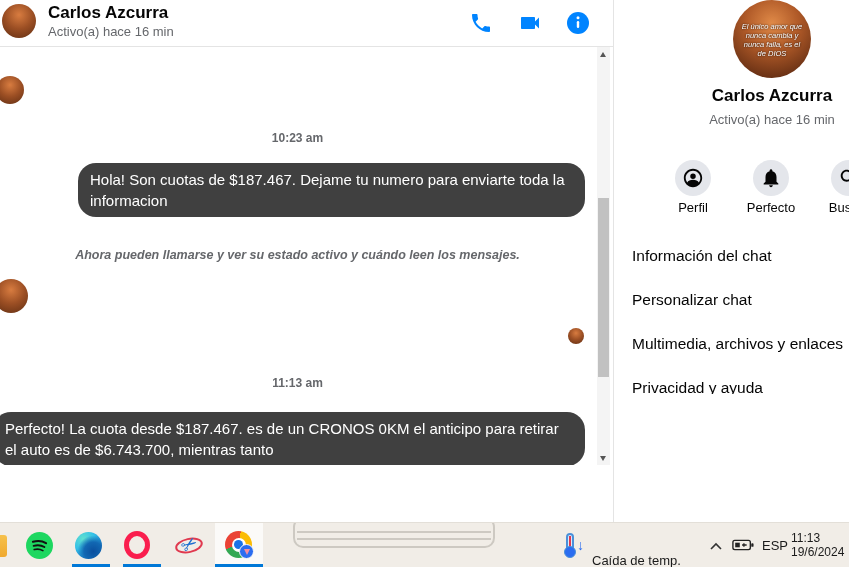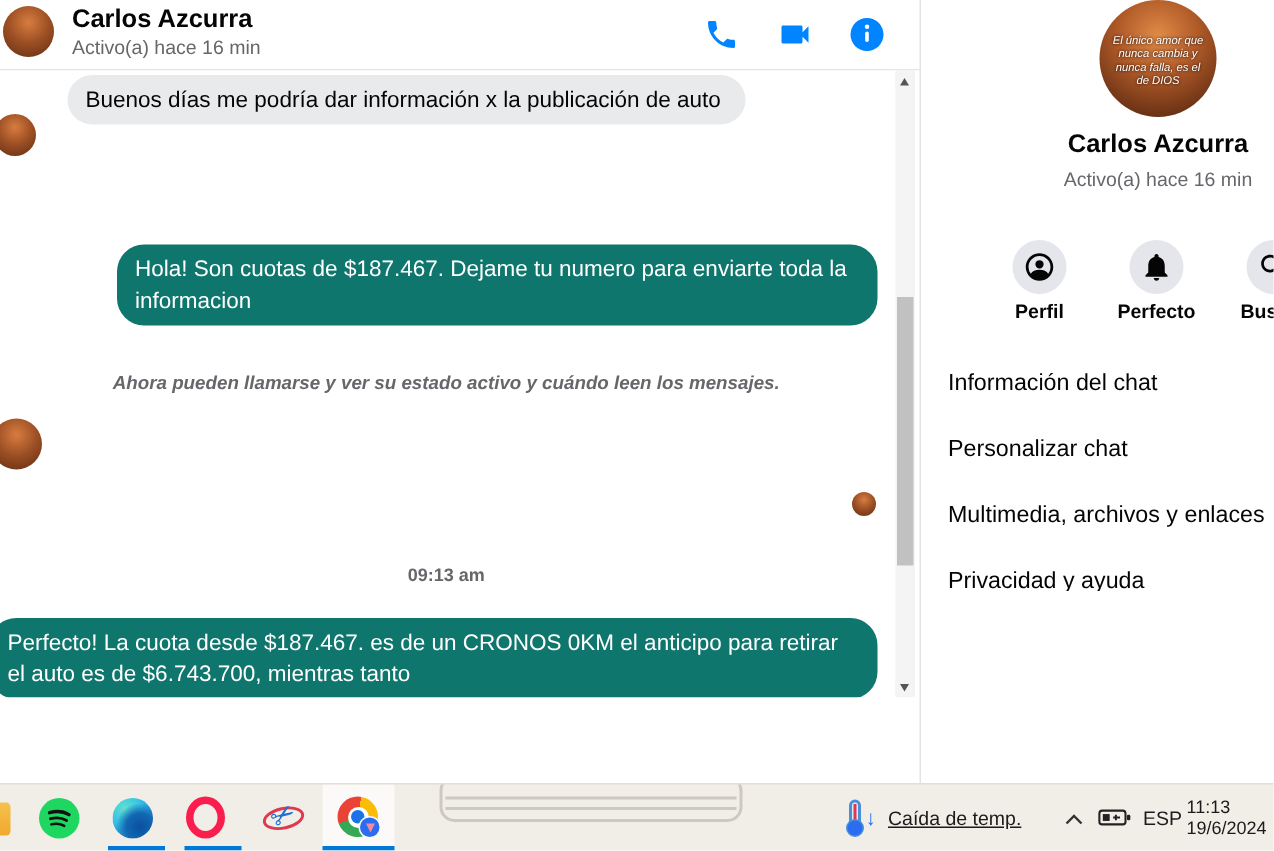--- a/index.html
+++ b/index.html
@@ -17,21 +17,21 @@
     background:radial-gradient(circle at 50% 32%, #d87c40 0%, #9c4f24 48%, #5f2d12 100%); }
   #hdr-avatar { position:absolute; left:2px; top:4px; width:34px; height:34px; }
   #hdr-name { position:absolute; left:48px; top:3px; font-size:17px; font-weight:bold; color:#050505; }
   #hdr-status { position:absolute; left:48px; top:24px; font-size:13px; color:#65676b; }
   .hdr-ic { position:absolute; top:11px; width:24px; height:24px; color:#0084ff; cursor:pointer; }
 
   
   #messages { position:absolute; left:0; top:47px; width:613px; height:418px; overflow:hidden; background:#fff; }
   .bubble { position:absolute; font-size:15px; line-height:21px; border-radius:18px; padding:6px 12px; }
   .bubble.gray { background:#e9eaeb; color:#050505; }
-  .bubble.blue { background:#0f766e; color:#fff; }
+  .bubble.blue { background:#404040; color:#fff; }
   .msg-avatar { position:absolute; border-radius:50%;
     background:radial-gradient(circle at 50% 32%, #d87c40 0%, #9c4f24 48%, #5f2d12 100%); }
   .ts { position:absolute; left:0; width:595px; text-align:center; font-size:12px; font-weight:600; color:#65676b; }
   .sysmsg { position:absolute; left:0; width:595px; text-align:center; font-size:12.5px; font-weight:600; color:#65676b; }
 
   
   #chat-scrollbar { position:absolute; right:3px; top:0; width:13px; height:418px; background:#f4f4f4; }
   .sb-arrow { position:absolute; left:0; width:13px; height:14px; background:#f4f4f4; }
   .sb-arrow:before { content:""; position:absolute; left:3px; border-left:3.5px solid transparent; border-right:3.5px solid transparent; }
   #sb-up:before { top:5px; border-bottom:5px solid #555; }
@@ -49,21 +49,21 @@
   #panel-avatar { position:absolute; left:118px; top:0; width:78px; height:78px; border-radius:50%;
     background:radial-gradient(circle at 50% 30%, #e08a48 0%, #b05a28 40%, #6b3215 80%, #4a2210 100%);
     overflow:hidden; }
   #panel-avatar-caption { position:absolute; left:6px; top:22px; width:66px; text-align:center;
     font-size:7.5px; line-height:9px; color:#fff; font-style:italic; text-shadow:0 0 2px #000; }
   #panel-name { position:absolute; left:0; top:86px; width:314px; text-align:center;
     font-size:17px; font-weight:bold; color:#050505; }
   #panel-status { position:absolute; left:0; top:112px; width:314px; text-align:center; font-size:13px; color:#65676b; }
   .action-circle { position:absolute; top:160px; width:36px; height:36px; border-radius:50%; background:#e4e6eb;
     color:#050505; cursor:pointer; display:flex; align-items:center; justify-content:center; }
-  .action-label { position:absolute; top:200px; width:80px; text-align:center; font-size:13px; color:#050505;font-weight:bold; }
+  .action-label { position:absolute; top:200px; width:80px; text-align:center; font-size:13px; color:#050505; }
   .menu-item { position:absolute; left:17px; width:380px; font-size:15.5px; color:#050505; cursor:pointer; }
 
   
   #taskbar { position:absolute; left:0; top:522px; width:849px; height:45px; background:#f1ede7;
     border-top:1px solid #e3dfd8; overflow:hidden; }
   #sketch { position:absolute; left:293px; top:-6px; width:202px; height:31px;
     border:2px solid #cdc9c2; border-radius:10px; background:transparent; }
   .sketch-line { position:absolute; left:2px; width:194px; height:0; border-top:2px solid #cdc9c2; }
   .underline { position:absolute; bottom:0; height:3px; background:#0078d7; }
 
@@ -127,32 +127,32 @@
       <svg class="hdr-ic" style="left:566px" viewBox="0 0 24 24">
         <circle cx="12" cy="12" r="11" fill="currentColor"></circle>
         <rect x="10.8" y="10" width="2.4" height="7" rx="1.2" fill="#fff"></rect>
         <circle cx="12" cy="6.8" r="1.5" fill="#fff"></circle>
       </svg>
     </div>
 
     <div id="messages">
 
       <div class="msg-avatar" style="left:-4px; top:29px; width:28px; height:28px;"></div>
-      <div class="bubble gray" style="left:45px; top:3px; width:452px;">Buenos días me podría dar información x la publicación de auto</div>
-
+
+      <div class="ts" style="top:84px;">10:23 am</div>
 
       <div class="bubble blue" style="right:28px; top:116px; width:507px;">Hola! Son cuotas de $187.467. Dejame tu numero para enviarte toda la informacion</div>
 
       <div class="sysmsg" style="top:201px;font-style:italic;">Ahora pueden llamarse y ver su estado activo y cuándo leen los mensajes.</div>
 
       <div class="msg-avatar" style="left:-6px; top:232px; width:34px; height:34px;"></div>
 
       <div class="msg-avatar" style="left:568px; top:281px; width:16px; height:16px;"></div>
 
-      <div class="ts" style="top:329px;">09:13 am</div>
+      <div class="ts" style="top:329px;">11:13 am</div>
 
       <div class="bubble blue" style="right:28px; top:365px; width:592px;">Perfecto! La cuota desde $187.467. es de un CRONOS 0KM el anticipo para retirar el auto es de $6.743.700, mientras tanto</div>
 
       <div id="chat-scrollbar">
         <div id="sb-up" class="sb-arrow" style="top:0;"></div>
         <div id="sb-thumb"></div>
         <div id="sb-down" class="sb-arrow" style="bottom:0;"></div>
       </div>
     </div>
 
@@ -232,21 +232,21 @@
   <div class="underline" style="left:72px; width:38px;"></div>
   <div class="underline" style="left:123px; width:38px;"></div>
   <div class="underline" style="left:215px; width:48px;"></div>
 
   <div id="thermo" style="top:10px;">
     <div id="thermo-stem"></div>
     <div id="thermo-merc"></div>
     <div id="thermo-bulb"></div>
     <div id="thermo-arrow">↓</div>
   </div>
-  <div id="tray-status" style="top:15px;text-decoration:underline;">Caída de temp.</div>
+  <div id="tray-status" style="top:30px;">Caída de temp.</div>
   <svg id="tray-chevron" style="top:18px;" viewBox="0 0 14 10">
     <path d="M2 8 L7 3 L12 8" stroke="#333" stroke-width="1.6" fill="none"></path>
   </svg>
   <svg id="battery" style="top:16px;" viewBox="0 0 24 13">
     <rect x="1" y="1.5" width="19" height="10" rx="2" fill="none" stroke="#222" stroke-width="1.5"></rect>
     <rect x="21" y="4.5" width="2.5" height="4" rx="1" fill="#222"></rect>
     <rect x="3.5" y="4" width="5" height="5" fill="#222"></rect>
     <path d="M11 6.5h5M13 4.5v4" stroke="#222" stroke-width="1.4"></path>
   </svg>
   <div id="tray-lang" style="top:15px;">ESP</div>

